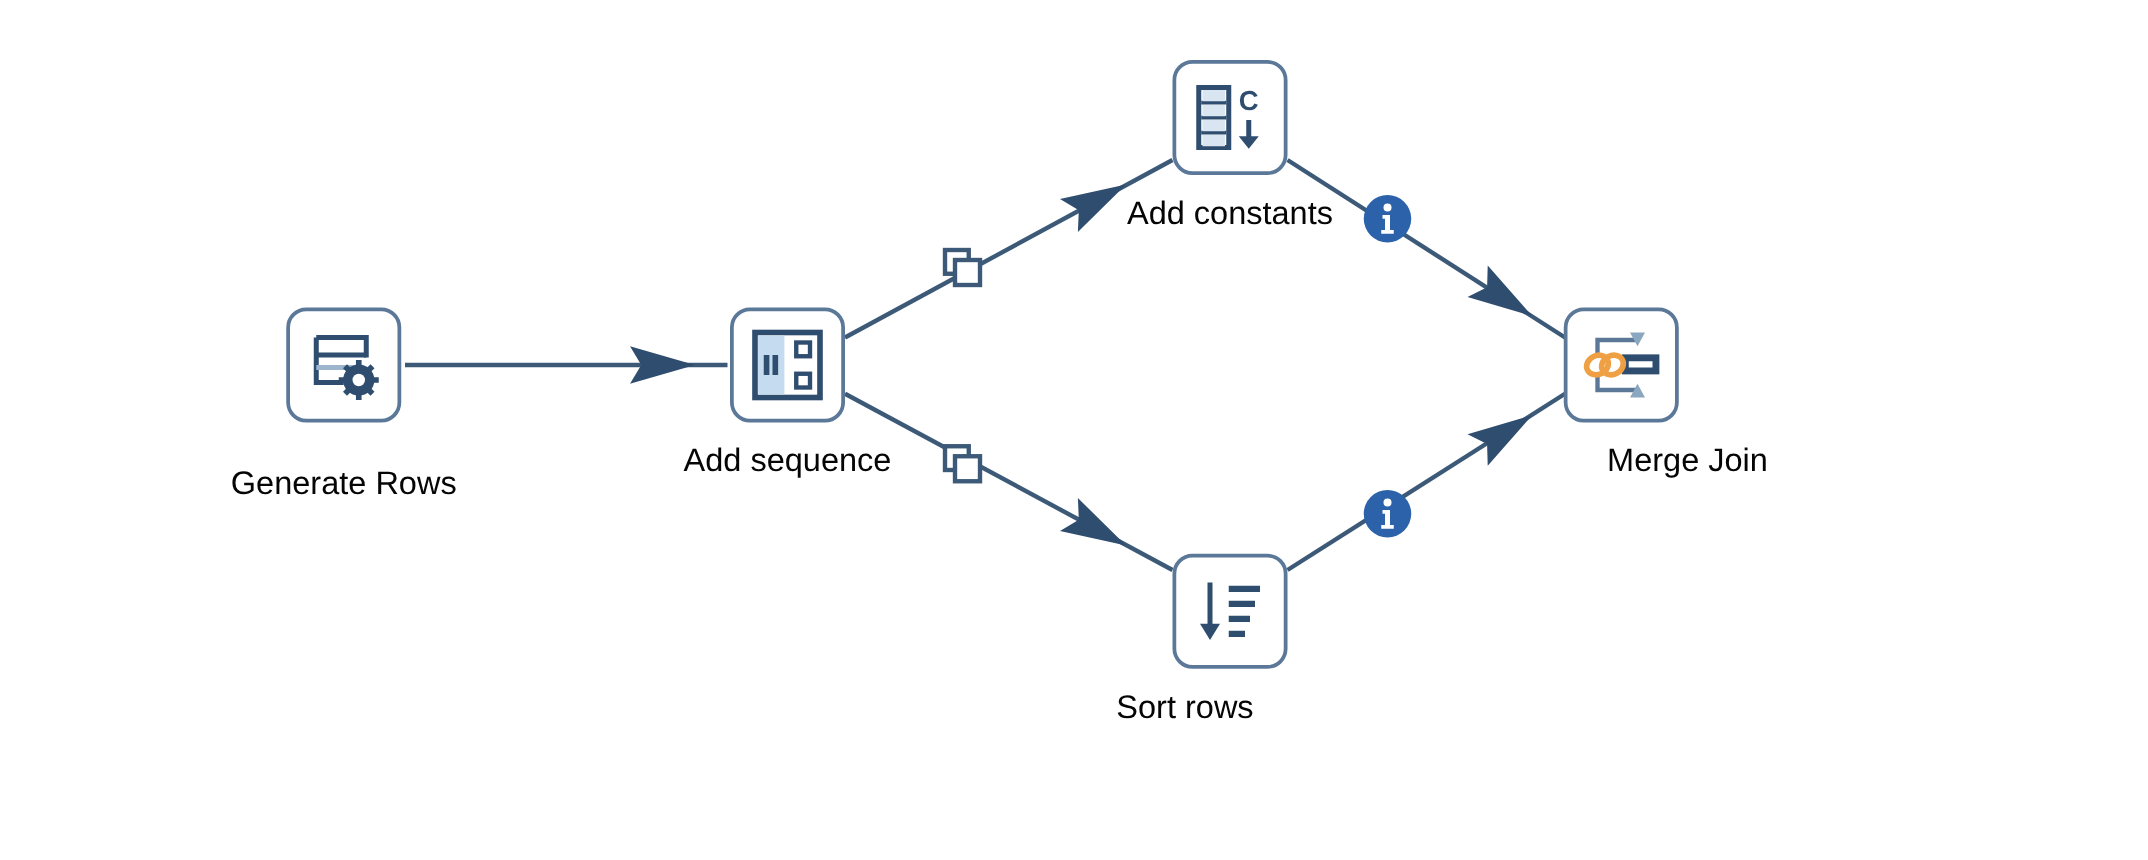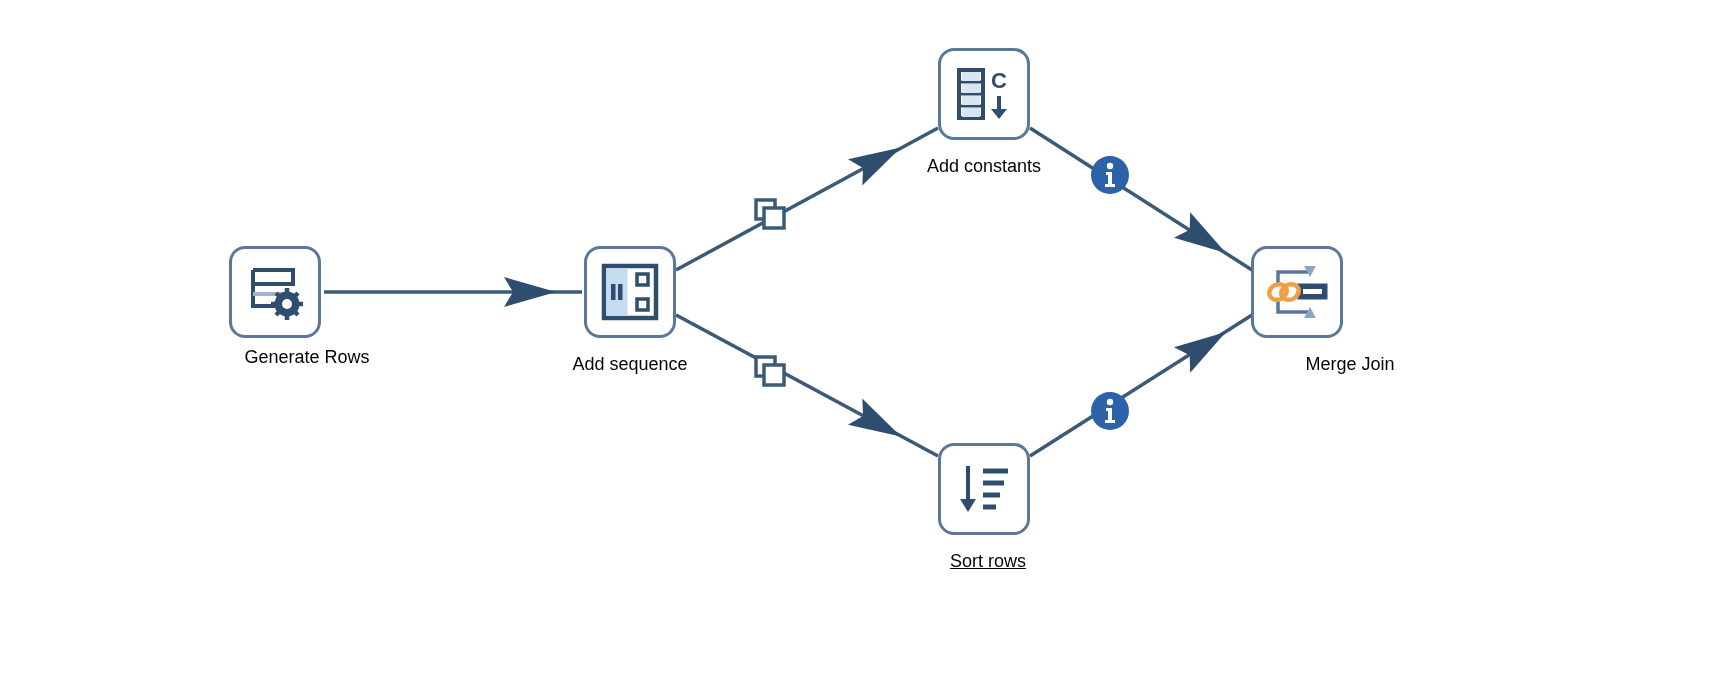--- a/index.html
+++ b/index.html
@@ -32,21 +32,21 @@
     border-radius: 16px;
     background: #ffffff;
     box-sizing: border-box;
     display: flex;
     align-items: center;
     justify-content: center;
   }
   .node-label {
     position: absolute;
     color: #050505;
-    font-size: 18px;
+    font-size: 26px;
     line-height: 1;
     white-space: nowrap;
     text-align: center;
     transform: translateX(-50%);
   }
   .badge-copy {
     position: absolute;
     width: 34px;
     height: 34px;
     transform: translate(-50%, -50%);
@@ -107,21 +107,21 @@
           <line x1="26" y1="42" x2="32" y2="42"></line>
           <line x1="52" y1="42" x2="58" y2="42"></line>
           <line x1="31" y1="31" x2="35" y2="35"></line>
           <line x1="49" y1="49" x2="53" y2="53"></line>
           <line x1="53" y1="31" x2="49" y2="35"></line>
           <line x1="35" y1="49" x2="31" y2="53"></line>
         </g>
       </g>
     </svg>
   </div>
-  <div class="node-label" style="left:275px; top:348px;margin-left:32px;">Generate Rows</div>
+  <div class="node-label" style="left:275px; top:373px;">Generate Rows</div>
 
   <div class="node" style="left:584px; top:246px;">
     <svg width="58" height="58" viewBox="0 0 58 58">
       <rect x="3" y="3" width="52" height="52" fill="#ffffff" stroke="#2f4d6e" stroke-width="4.5"></rect>
       <rect x="5.5" y="5.5" width="21" height="47" fill="#c5dcf0"></rect>
       <g fill="#2f4d6e">
         <rect x="10" y="21" width="4.5" height="16"></rect>
         <rect x="17" y="21" width="4.5" height="16"></rect>
       </g>
       <g fill="none" stroke="#2f4d6e" stroke-width="3.5">
@@ -162,21 +162,21 @@
         <path d="M 5 38 L 13 51 L 21 38 Z" stroke="none"></path>
       </g>
       <g stroke="#2f4d6e" stroke-width="5" stroke-linecap="butt">
         <line x1="28" y1="10" x2="53" y2="10"></line>
         <line x1="28" y1="22" x2="49" y2="22"></line>
         <line x1="28" y1="34" x2="45" y2="34"></line>
         <line x1="28" y1="46" x2="41" y2="46"></line>
       </g>
     </svg>
   </div>
-  <div class="node-label" style="left:988px; top:552px;text-decoration:underline;">Sort rows</div>
+  <div class="node-label" style="left:948px; top:552px;">Sort rows</div>
 
   <div class="node" style="left:1251px; top:246px;">
     <svg width="62" height="56" viewBox="0 0 62 56">
       <g fill="none" stroke="#5b7899" stroke-width="3.5">
         <path d="M 12 20 L 12 8 L 44 8"></path>
         <path d="M 12 36 L 12 48 L 44 48"></path>
       </g>
       <g fill="#8ba6bf">
         <path d="M 38 2 L 50 2 L 44 13 Z"></path>
         <path d="M 38 54 L 50 54 L 44 43 Z"></path>

